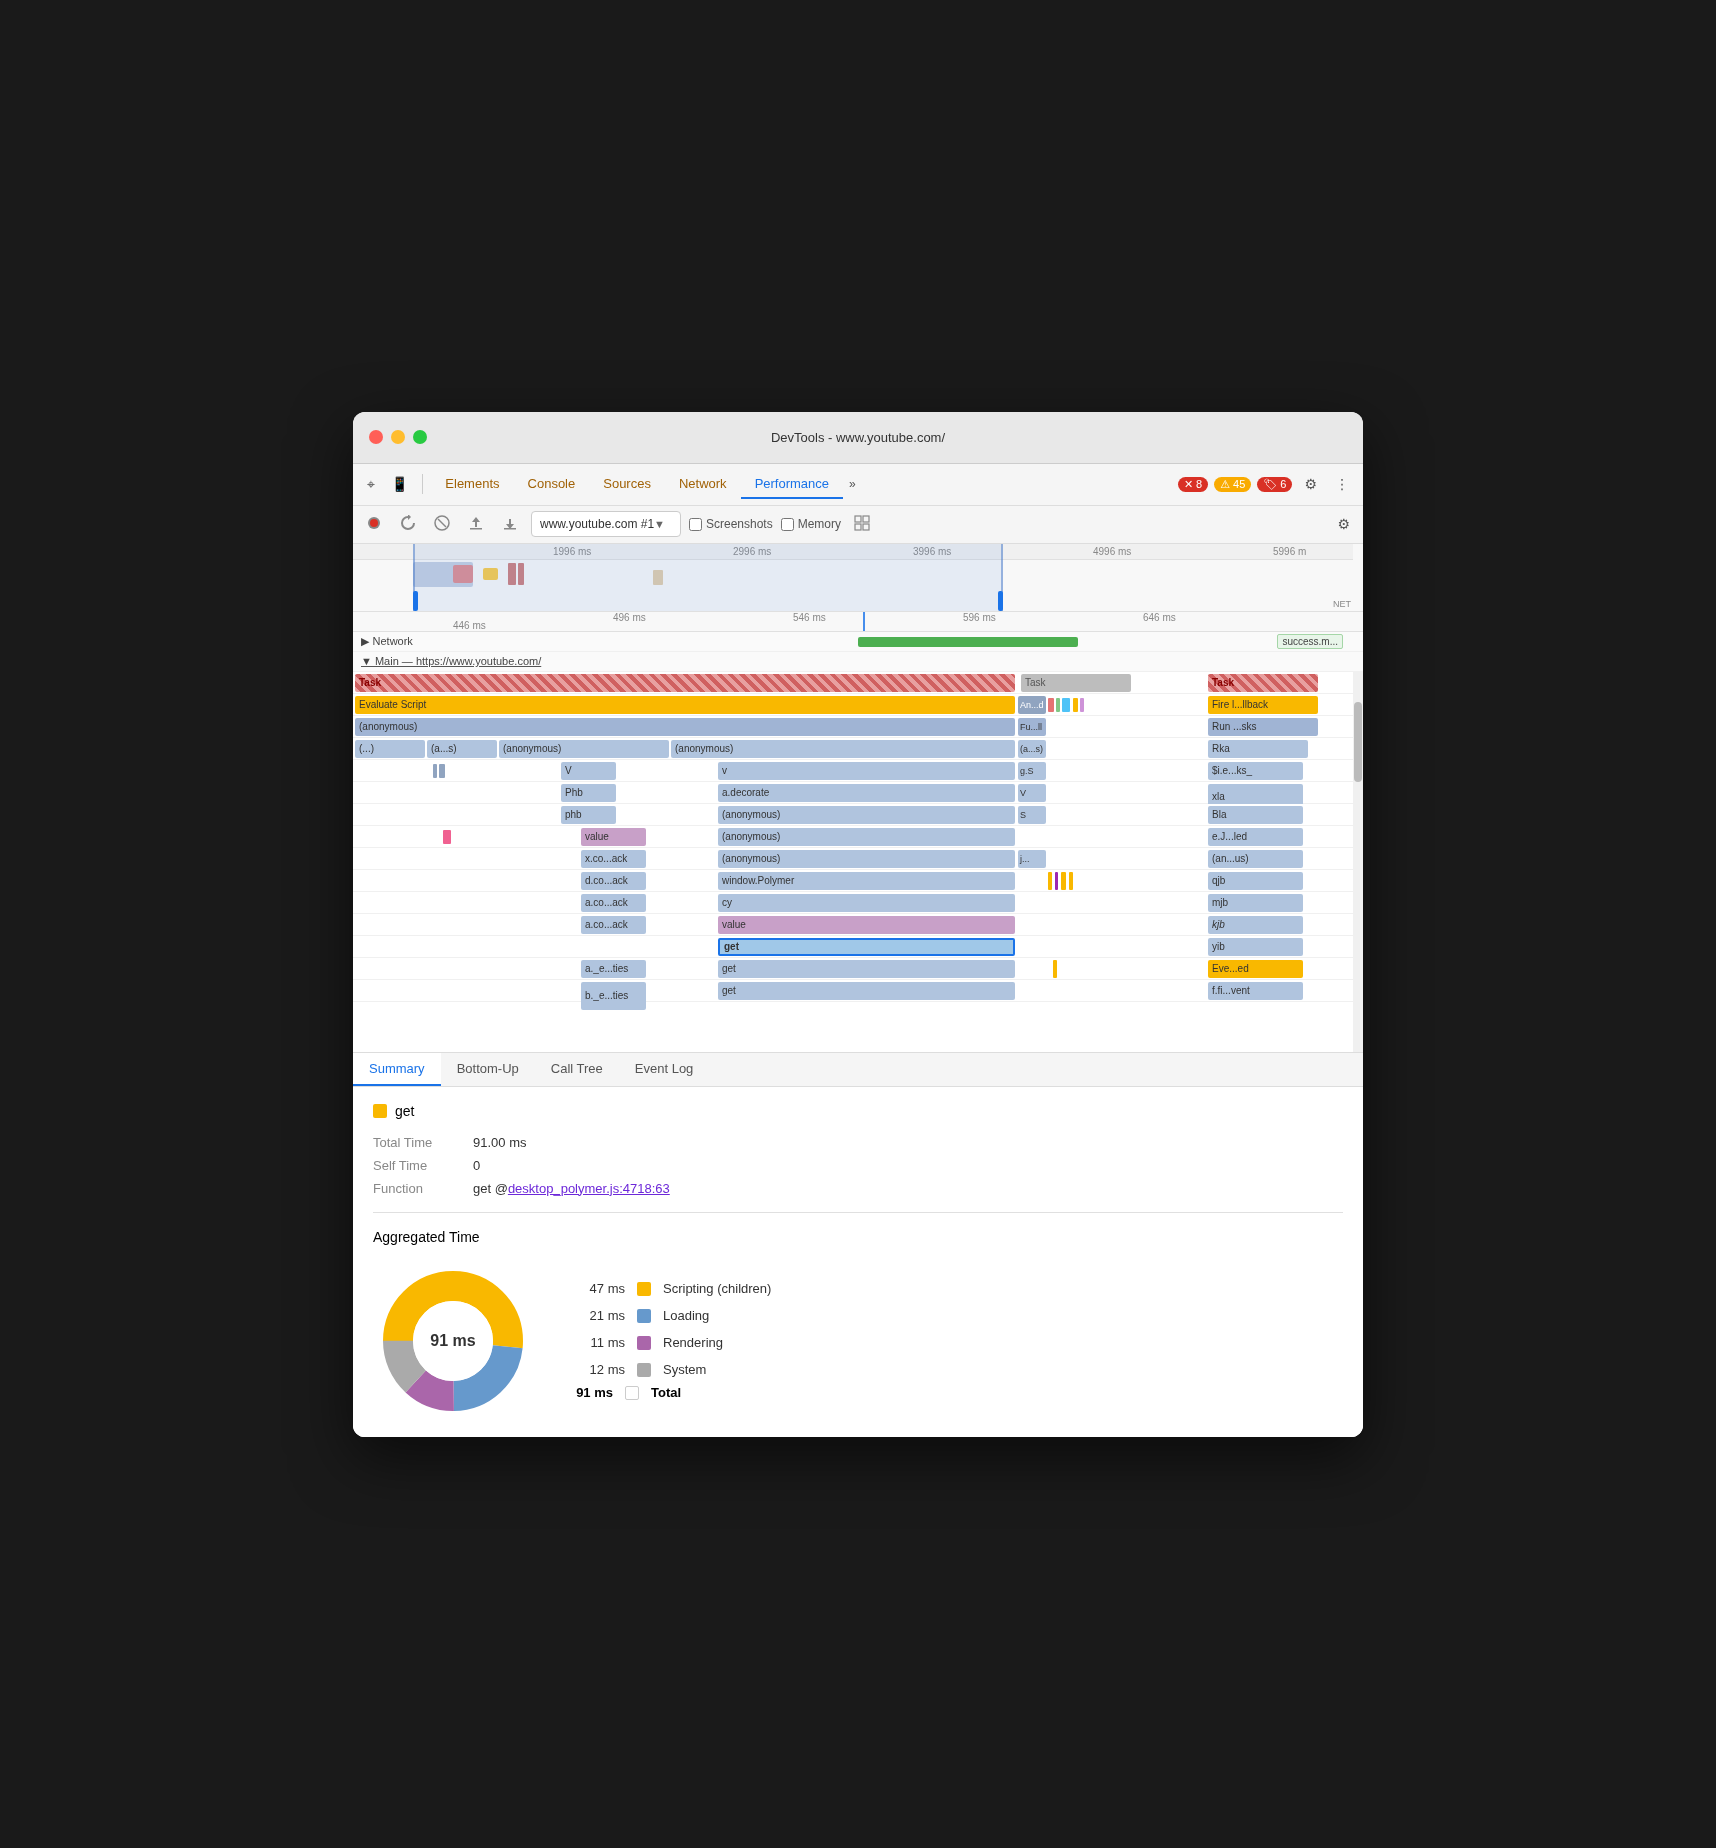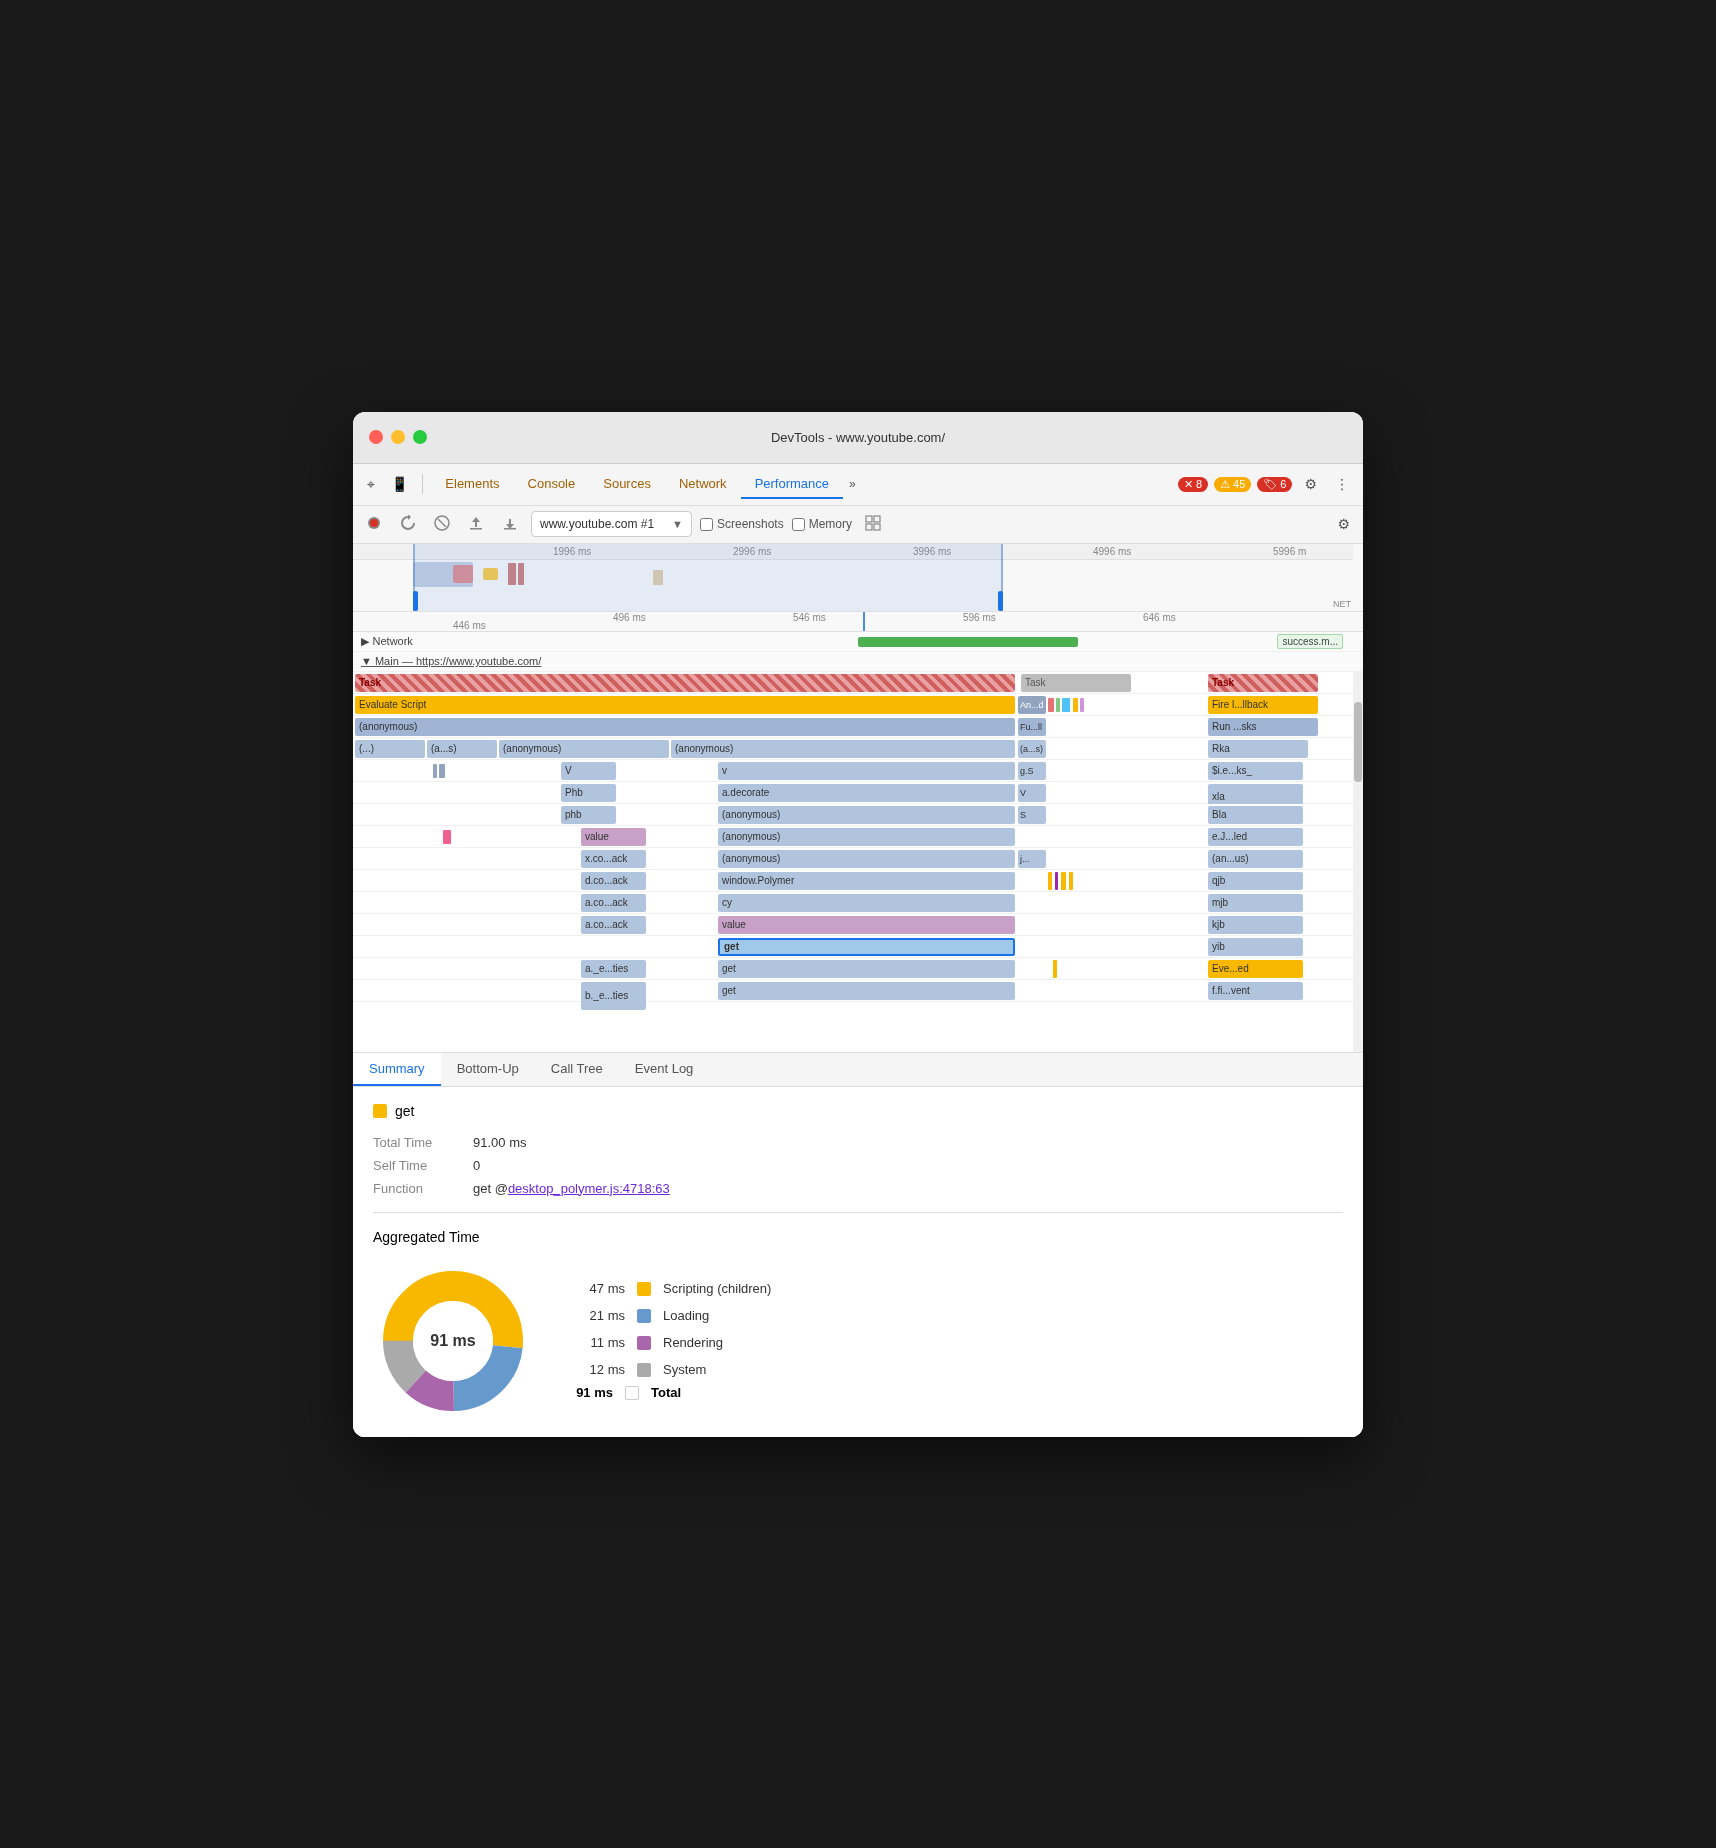--- a/index.html
+++ b/index.html
@@ -158,21 +158,21 @@
     .url-bar {
       background: white;
       border: 1px solid #ccc;
       border-radius: 4px;
       padding: 5px 8px;
       font-size: 12px;
       color: #333;
       min-width: 150px;
       display: flex;
       align-items: center;
-      gap: 18px;
+      gap: 0;
     }
     .url-dropdown {
       font-size: 11px;
       color: #666;
       cursor: pointer;
     }
     .checkbox-label {
       display: flex;
       align-items: center;
       gap: 4px;
@@ -631,21 +631,21 @@
 
     <div style="height:22px;border-bottom:1px solid #f0f0f0;position:relative;background:white;">
       <div style="position:absolute;left:228px;top:2px;width:65px;height:18px;background:#b0c4de;border-radius:2px;display:flex;align-items:center;padding:0 4px;font-size:10px;color:#333;overflow:hidden;">a.co...ack</div>
       <div style="position:absolute;left:365px;top:2px;width:297px;height:18px;background:#b0c4de;border-radius:2px;display:flex;align-items:center;padding:0 4px;font-size:10px;color:#333;overflow:hidden;">cy</div>
       <div style="position:absolute;left:855px;top:2px;width:95px;height:18px;background:#b0c4de;border-radius:2px;display:flex;align-items:center;padding:0 4px;font-size:10px;color:#333;overflow:hidden;">mjb</div>
     </div>
 
     <div style="height:22px;border-bottom:1px solid #f0f0f0;position:relative;background:white;">
       <div style="position:absolute;left:228px;top:2px;width:65px;height:18px;background:#b0c4de;border-radius:2px;display:flex;align-items:center;padding:0 4px;font-size:10px;color:#333;overflow:hidden;">a.co...ack</div>
       <div style="position:absolute;left:365px;top:2px;width:297px;height:18px;background:#c8a0c8;border-radius:2px;display:flex;align-items:center;padding:0 4px;font-size:10px;color:#333;overflow:hidden;">value</div>
-      <div style="position:absolute;left:855px;top:2px;width:95px;height:18px;background:#b0c4de;border-radius:2px;display:flex;align-items:center;padding:0 4px;font-size:10px;color:#333;overflow:hidden;">kjb</div>
+      <div style="position:absolute;left:855px;top:2px;width:95px;height:18px;background:#b0c4de;border-radius:2px;display:flex;align-items:center;padding:0 4px;font-size:10px;color:#333;overflow:hidden;font-style:italic;">kjb</div>
     </div>
 
     <div style="height:22px;border-bottom:1px solid #f0f0f0;position:relative;background:white;">
       <div style="position:absolute;left:228px;top:0;width:65px;height:14px;background:#b0c4de;border-radius:2px;display:flex;align-items:center;padding:0 4px;font-size:10px;color:#333;overflow:hidden;margin-top:38px;">e.co...ack</div>
       <div style="position:absolute;left:365px;top:2px;width:297px;height:18px;background:#a0c8e8;border-radius:2px;border:2px solid #1a73e8;display:flex;align-items:center;padding:0 4px;font-size:10px;color:#333;overflow:hidden;font-weight:600;">get</div>
       <div style="position:absolute;left:855px;top:2px;width:95px;height:18px;background:#b0c4de;border-radius:2px;display:flex;align-items:center;padding:0 4px;font-size:10px;color:#333;overflow:hidden;">yib</div>
     </div>
 
     <div style="height:22px;border-bottom:1px solid #f0f0f0;position:relative;background:white;">
       <div style="position:absolute;left:228px;top:2px;width:65px;height:18px;background:#b0c4de;border-radius:2px;display:flex;align-items:center;padding:0 4px;font-size:10px;color:#333;overflow:hidden;">a._e...ties</div>

